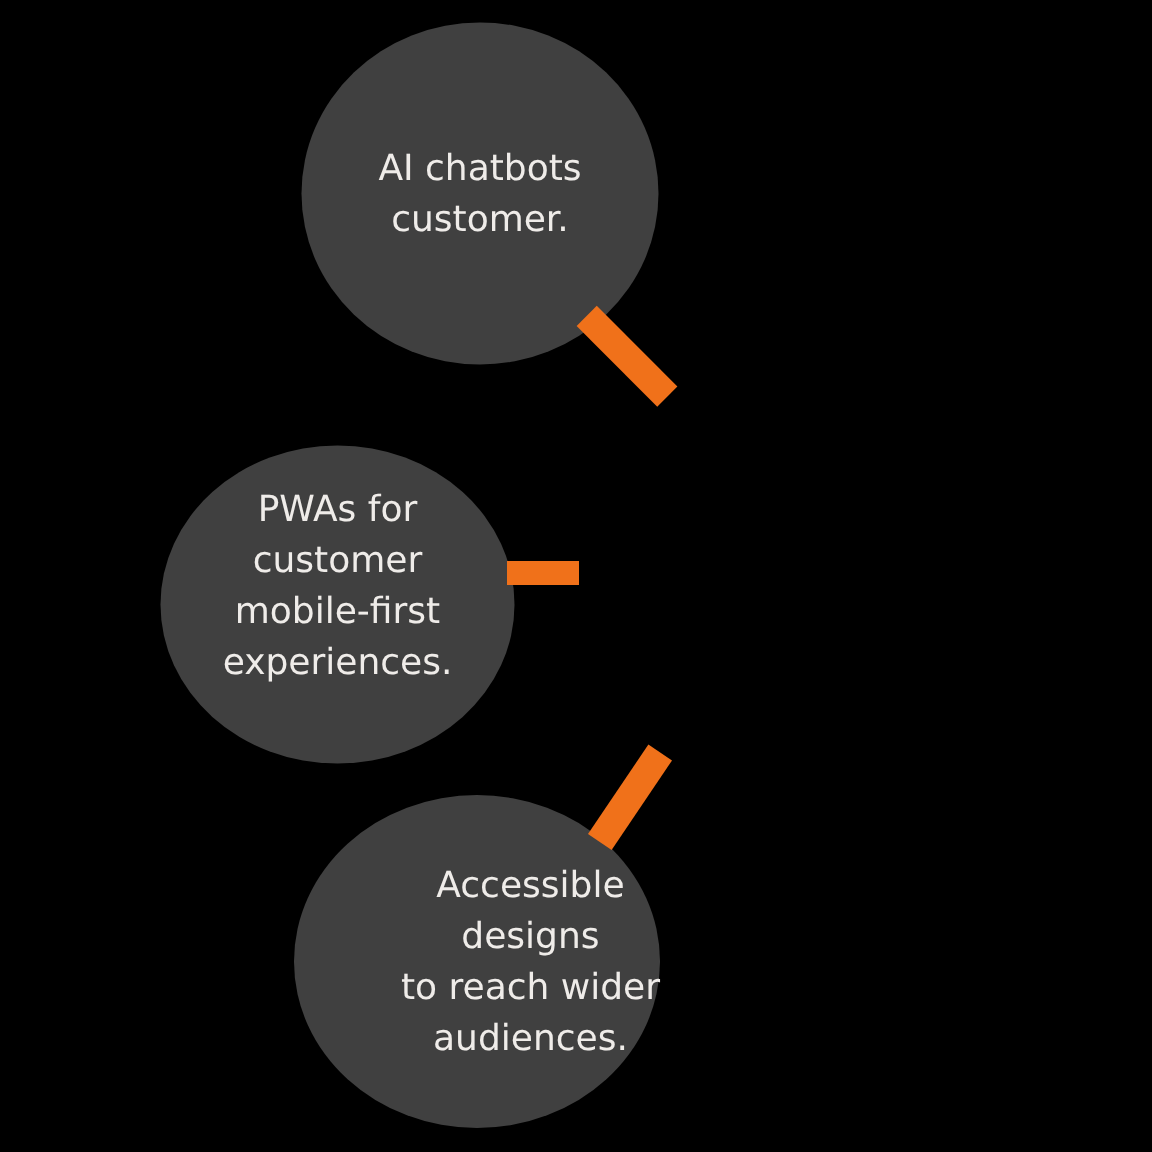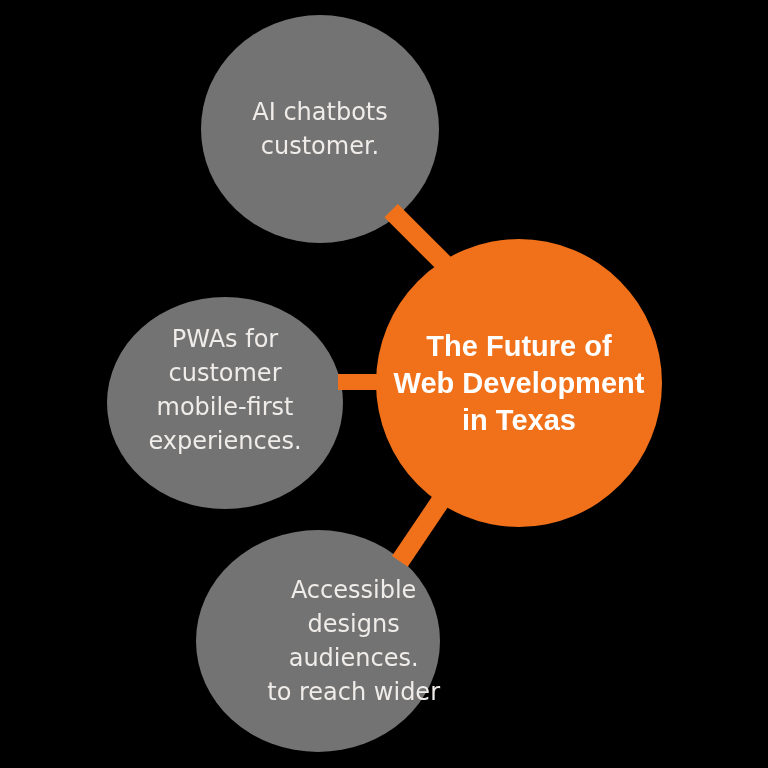--- a/index.html
+++ b/index.html
@@ -10,21 +10,21 @@
   .stage {
     position: relative;
     width: 768px;
     height: 768px;
     background: #000000;
     overflow: hidden;
   }
   .node {
     position: absolute;
     border-radius: 50%;
-    background: #737373;
+    background: #404040;
     color: #EFECE9;
     display: flex;
     flex-direction: column;
     align-items: center;
     justify-content: center;
     text-align: center;
     font-family: "DejaVu Sans", sans-serif;
     font-size: 24px;
     line-height: 34px;
     z-index: 2;
@@ -84,26 +84,19 @@
       <span class="line">customer</span>
       <span class="line">mobile-first</span>
       <span class="line">experiences.</span>
     </span>
   </div>
 
   <div class="node node-bottom">
     <span class="text-block">
       <span class="line">Accessible</span>
       <span class="line">designs</span>
+      <span class="line">to reach wider</span>
       <span class="line">audiences.</span>
-      <span class="line">to reach wider</span>
     </span>
   </div>
 
-  <div class="node node-center">
-    <span class="text-block">
-      <span class="line">The Future of</span>
-      <span class="line">Web Development</span>
-      <span class="line">in Texas</span>
-    </span>
-  </div>
 
 </div>
 
 </body></html>

